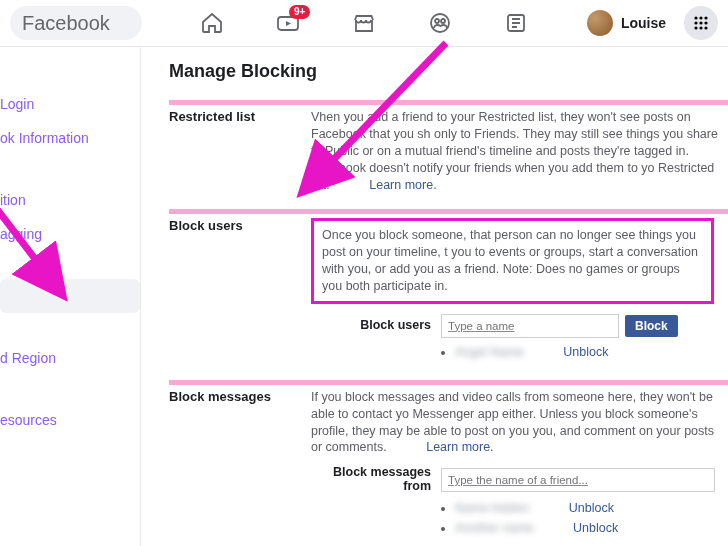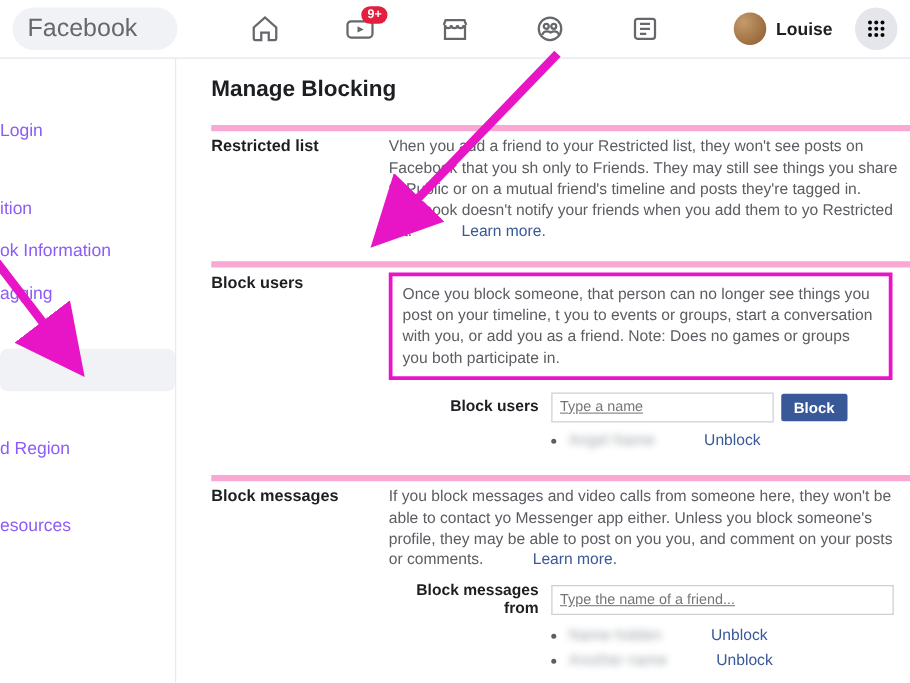--- a/index.html
+++ b/index.html
@@ -99,22 +99,22 @@
             </g>
           </svg>
       </div>
     </div>
   </div>
 
   <div class="cols">
 
     <div class="leftcol">
       <div class="item spaced">Login</div>
+      <div class="item">ok Information</div>
       <div class="item spaced">ition</div>
-      <div class="item">ok Information</div>
       <div class="item">agging</div>
       <div class="item sel spaced"></div>
       <div class="item spaced">d Region</div>
       <div class="item spaced">esources</div>
     </div>
 
     <div class="rightcol">
       <h2>Manage Blocking</h2>
 
       <div class="section">

